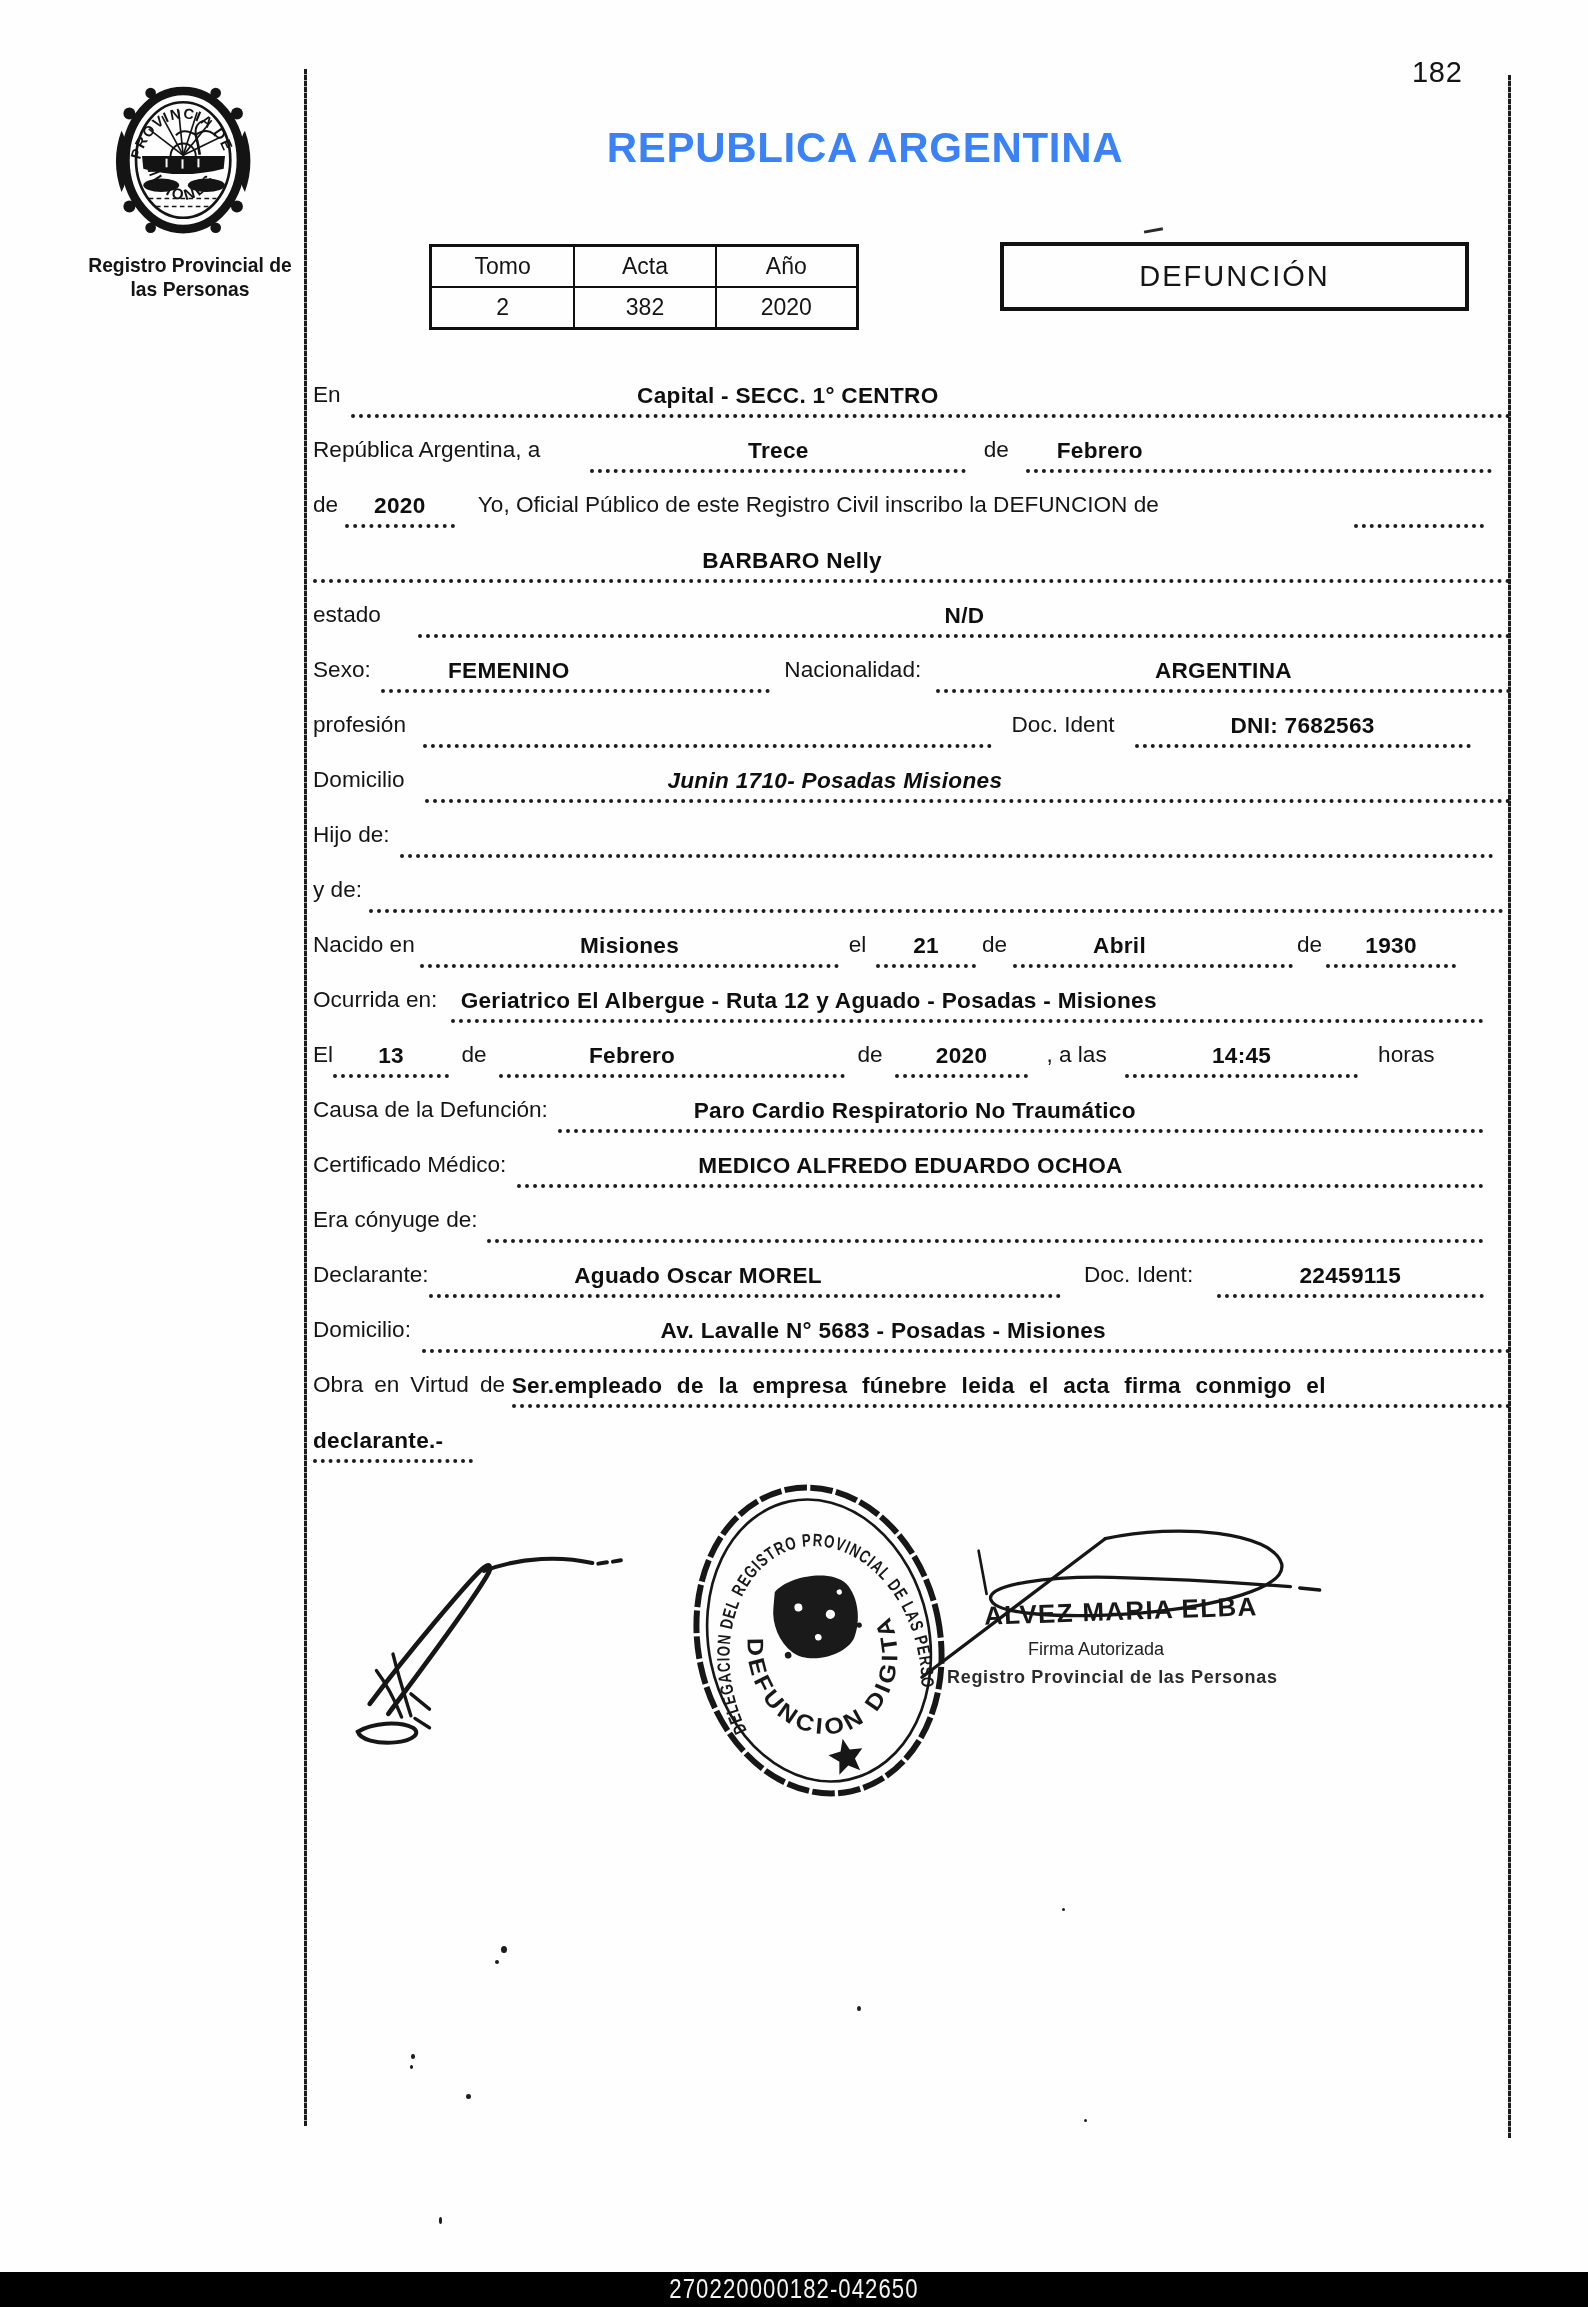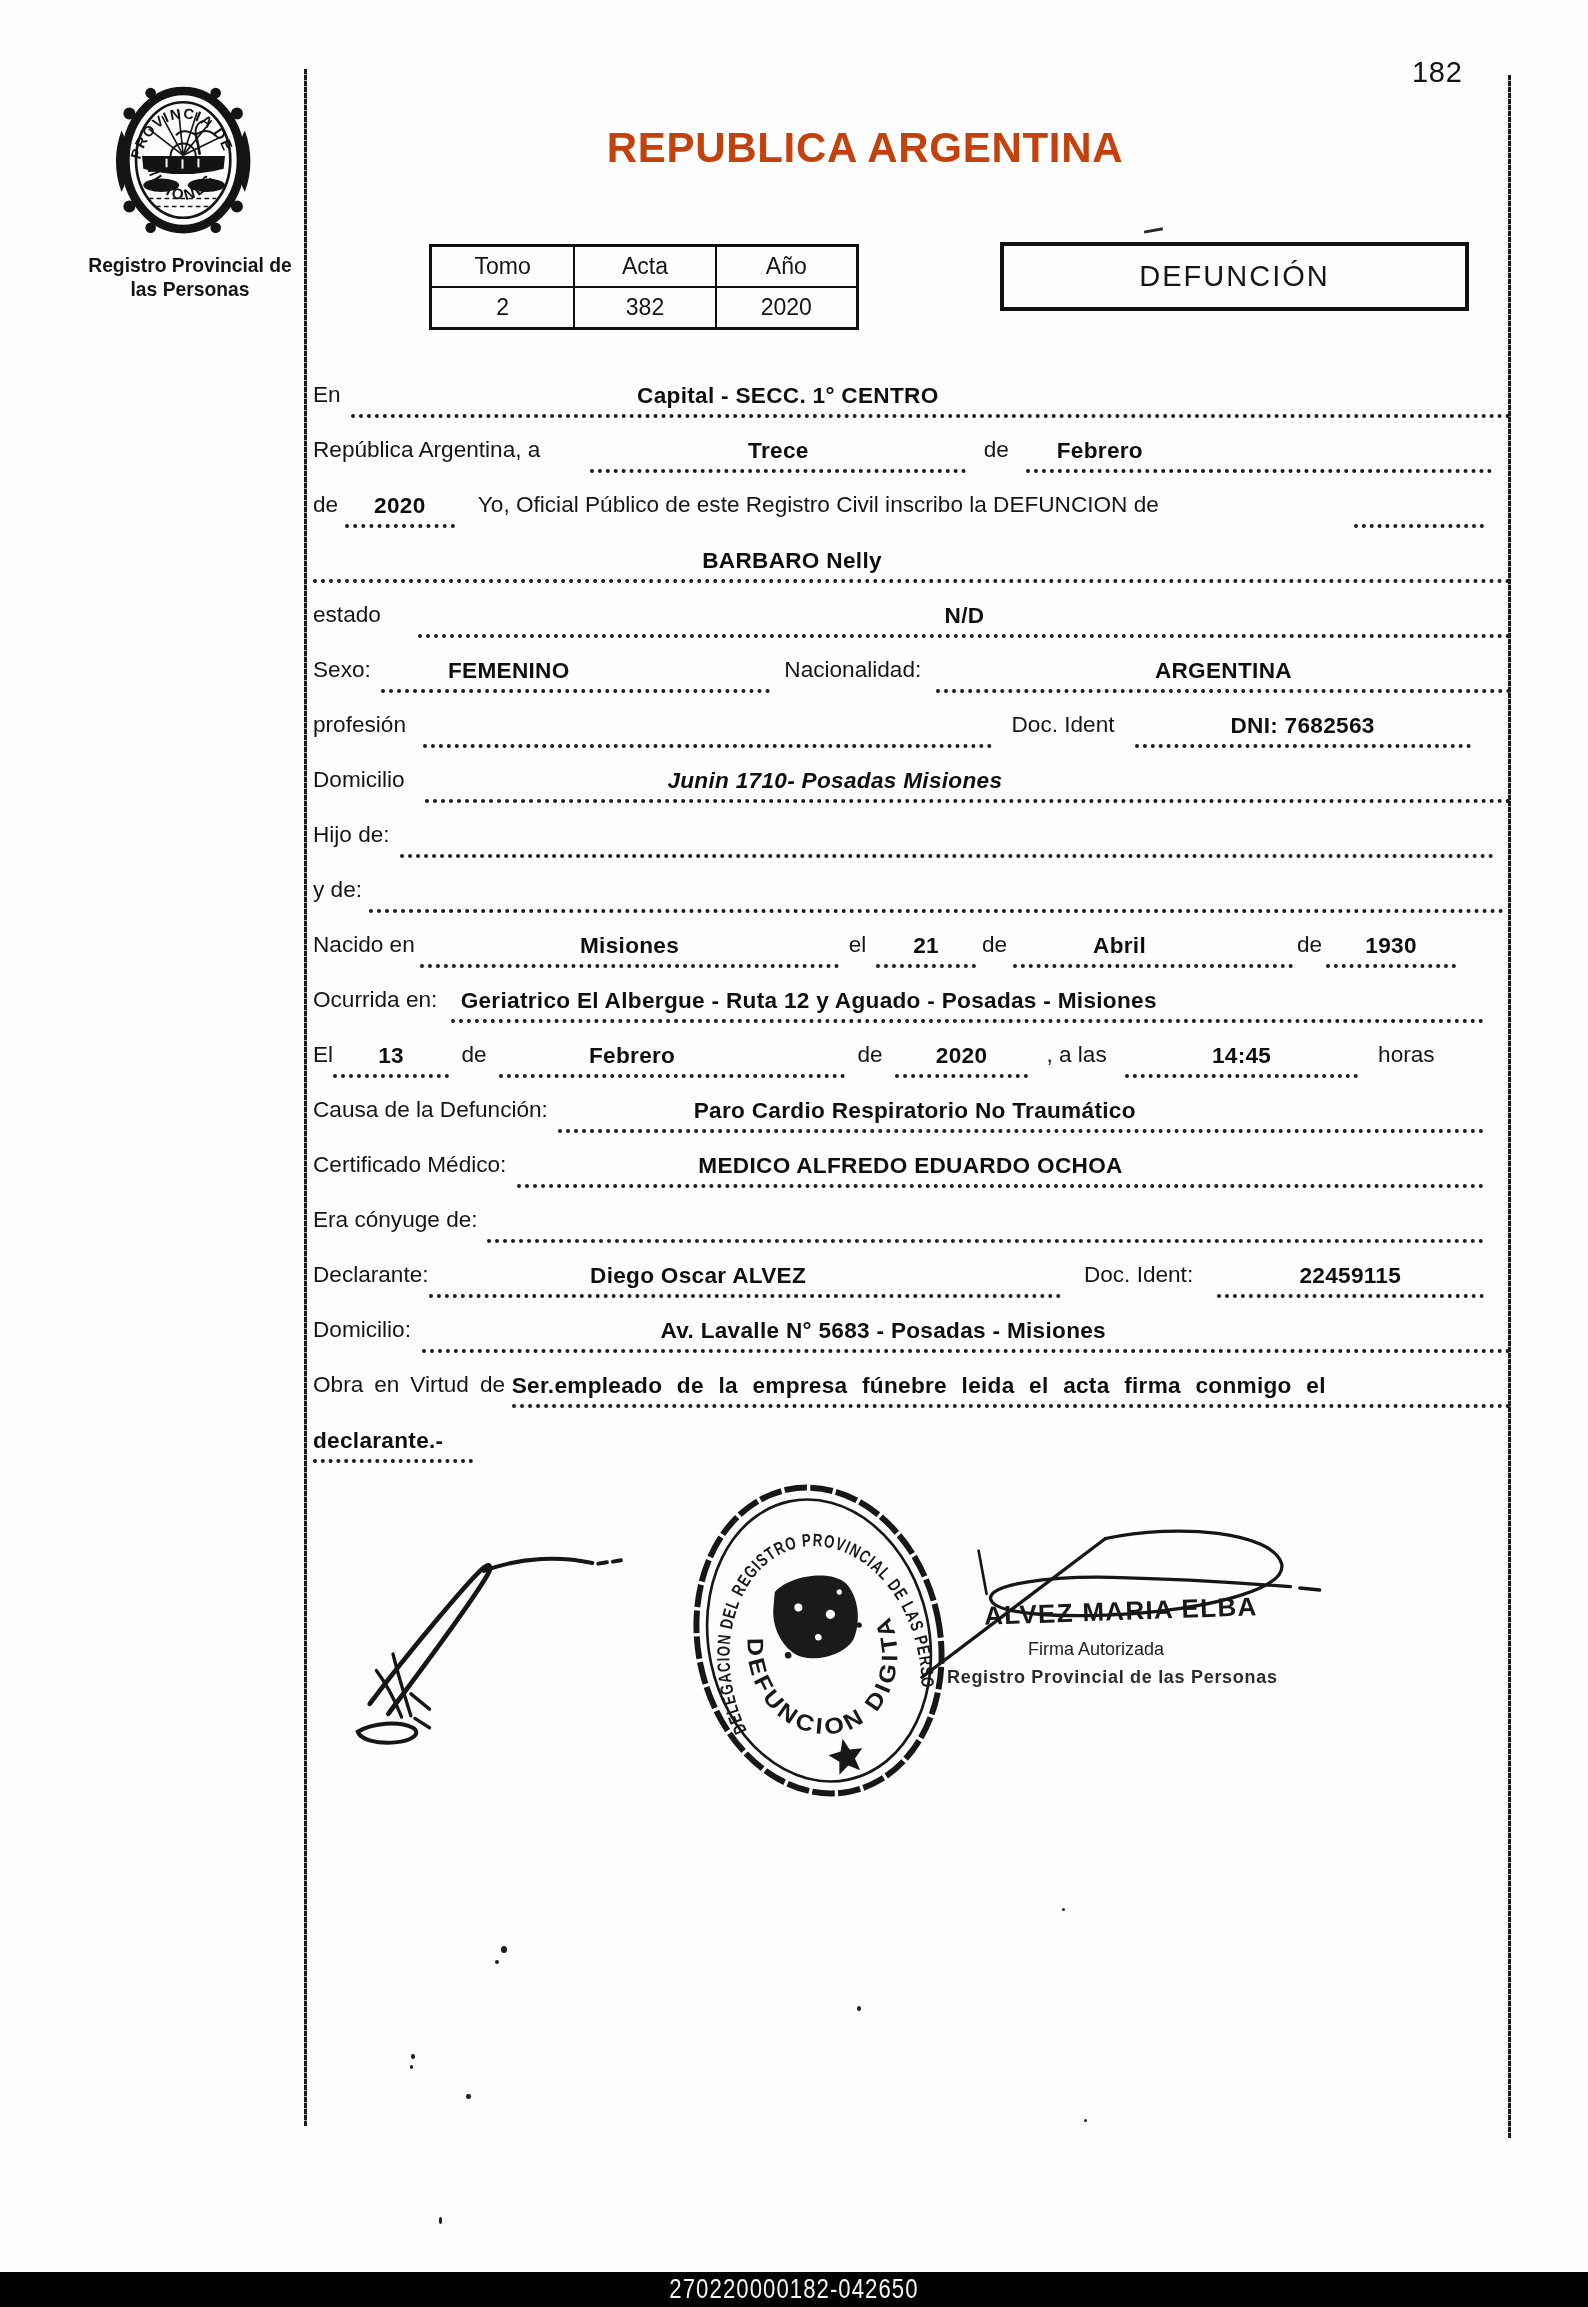--- a/index.html
+++ b/index.html
@@ -9,21 +9,21 @@
   
   .vline{position:absolute;width:2.7px;
     background-image:repeating-linear-gradient(180deg,#1b1b1b 0 4.7px,rgba(27,27,27,.35) 4.7px 6px);}
   
   #page-number{left:1412px;top:56px;font-size:29px;letter-spacing:0.7px;}
   
   #seal-caption{left:79px;top:254px;width:222px;text-align:center;
     font-size:19.3px;font-weight:700;line-height:1.25;}
   
   #doc-title{left:419px;top:124px;width:892px;text-align:center;
-    font-size:42px;font-weight:700;letter-spacing:0.7px;color:#c2410c;}
+    font-size:42px;font-weight:700;letter-spacing:0.7px;color:#3b82f6;}
   
   #record-table{left:429px;top:244px;width:424px;border:3.3px solid #101010;
     display:grid;grid-template-columns:1fr 1fr 1fr;}
   #record-table .cell{height:39px;display:flex;align-items:center;justify-content:center;
     font-size:23px;border-left:2.7px solid #101010;}
   #record-table .cell.c0{border-left:none;}
   #record-table .cell.hdr{border-bottom:2.7px solid #101010;}
   
   #type-box{left:1000px;top:242px;width:461px;height:61px;border:4px solid #121212;
     display:flex;align-items:center;justify-content:center;
@@ -278,21 +278,21 @@
       <span class="lbl">Era cónyuge de:</span>
       <div class="fld" style="flex:1;margin-left:9.3px;">
           <span class="v">&nbsp;</span>
         </div>
       <div class="sp" style="width:27px;"></div>
     </div>
 
     <div class="frow">
       <span class="lbl">Declarante:</span>
       <div class="fld" style="flex:0 0 632px;">
-        <span class="v" style="margin-right:93px;">Diego Oscar ALVEZ</span>
+        <span class="v" style="margin-right:93px;">Aguado Oscar MOREL</span>
       </div>
       <span class="cw" style="width:156px;">Doc. Ident:</span>
       <div class="fld" style="flex:1;">
         <span class="v">22459115</span>
       </div>
       <div class="sp" style="width:27px;"></div>
     </div>
 
     <div class="frow">
       <span class="lbl">Domicilio:</span>

